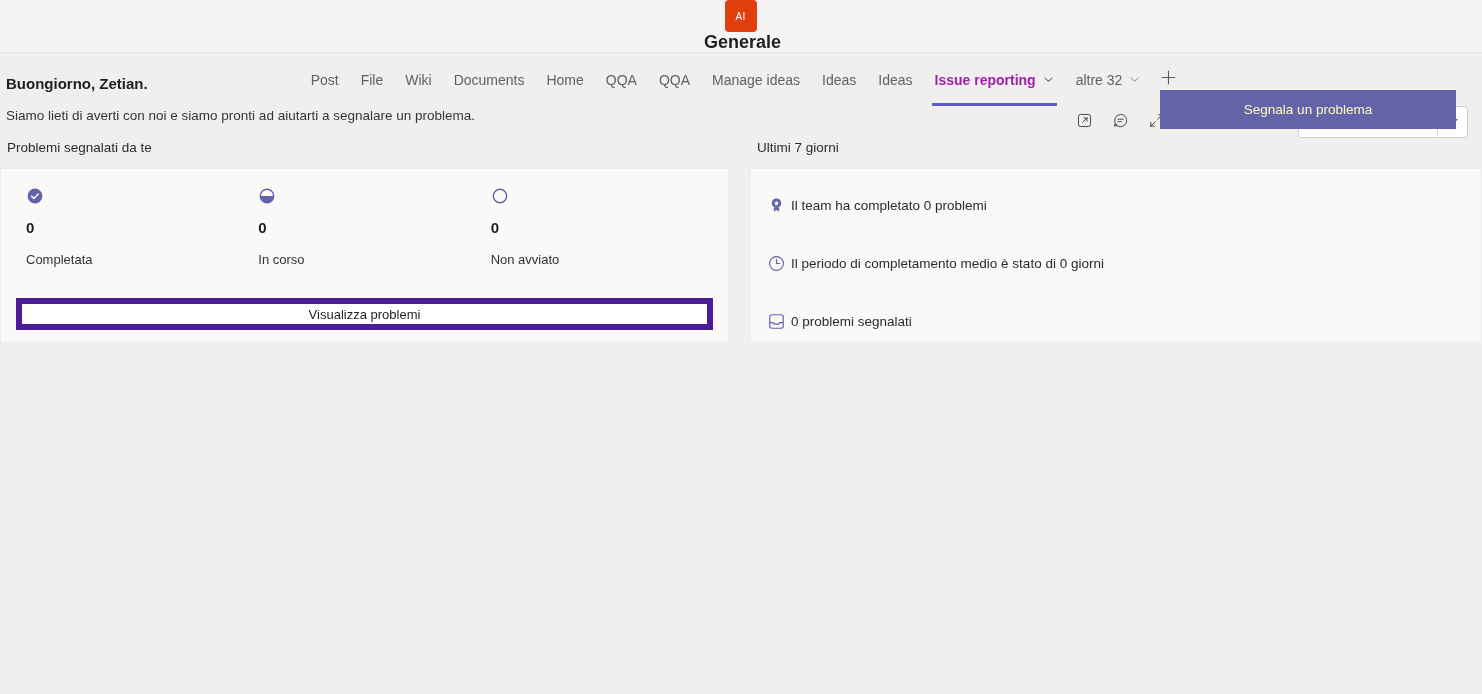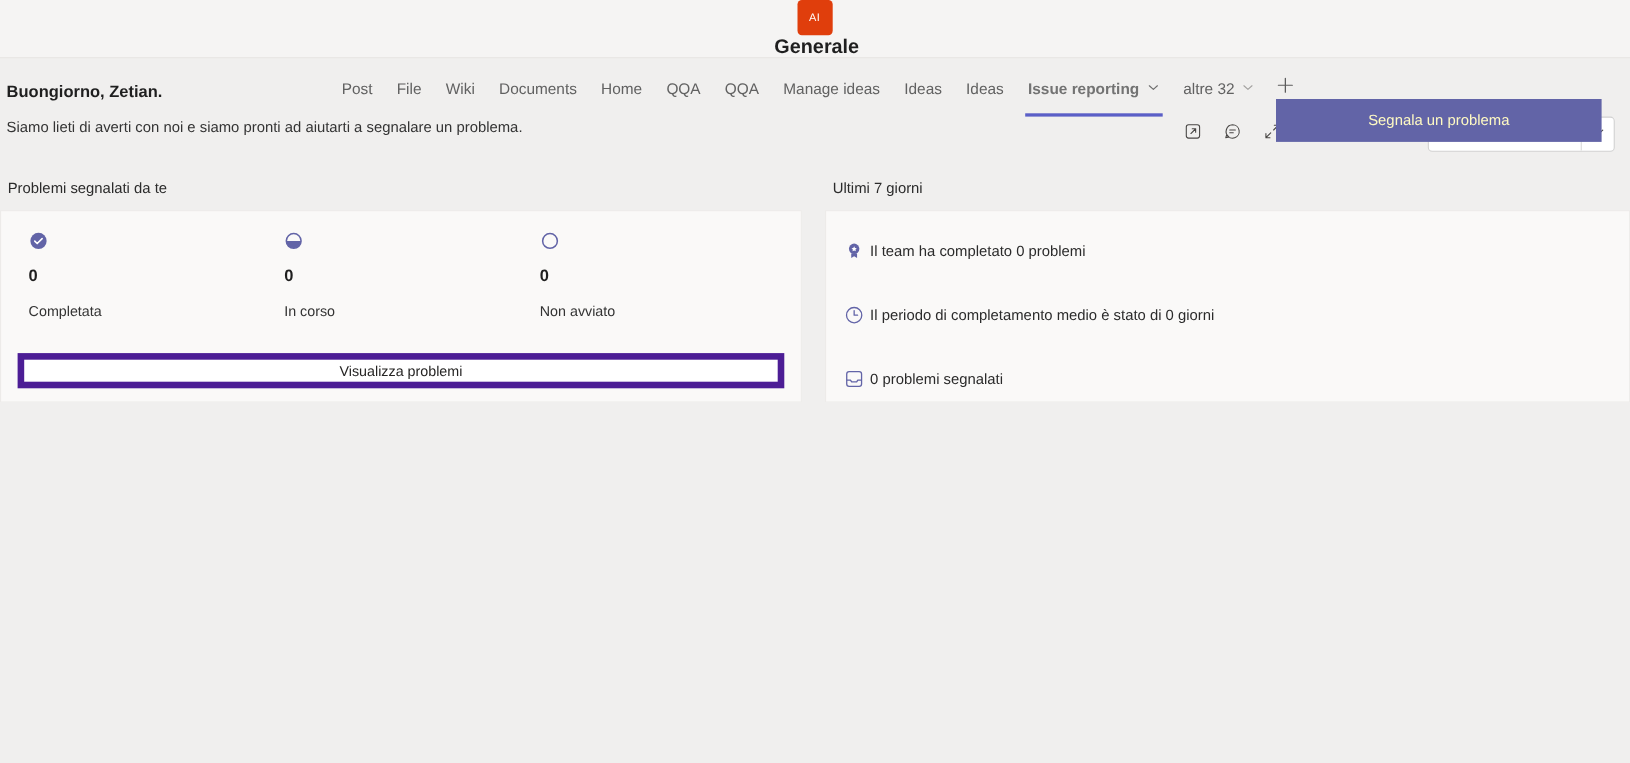--- a/index.html
+++ b/index.html
@@ -54,21 +54,21 @@
     align-items: center;
     height: 100%;
     padding: 0 11px;
     font-size: 14px;
     color: #616161;
     white-space: nowrap;
     position: relative;
     cursor: pointer;
   }
   .tab.active {
-    color: #737373;
+    color: #a21caf;
     font-weight: bold;
     text-align: center;
   }
   .tab.active::after {
     content: "";
     position: absolute;
     left: 8px; right: 8px; bottom: 0;
     height: 3px;
     background: #5B5FC7;
   }
@@ -151,21 +151,21 @@
     cursor: pointer;
     border: none;
     font-family: inherit;
   }
 
   
   .panels {
     display: flex;
     gap: 21px;
     padding: 0 0 0 0;
-    margin-top: 40px;
+    margin-top: 17px;
     align-items: flex-end;
   }
   .panel-left  { width: 729px; }
   .panel-right { width: 732px; }
 
   .panel-heading {
     font-size: 13.5px;
     color: #2B2B2B;
     padding-left: 7px;
     margin-bottom: 13px;

